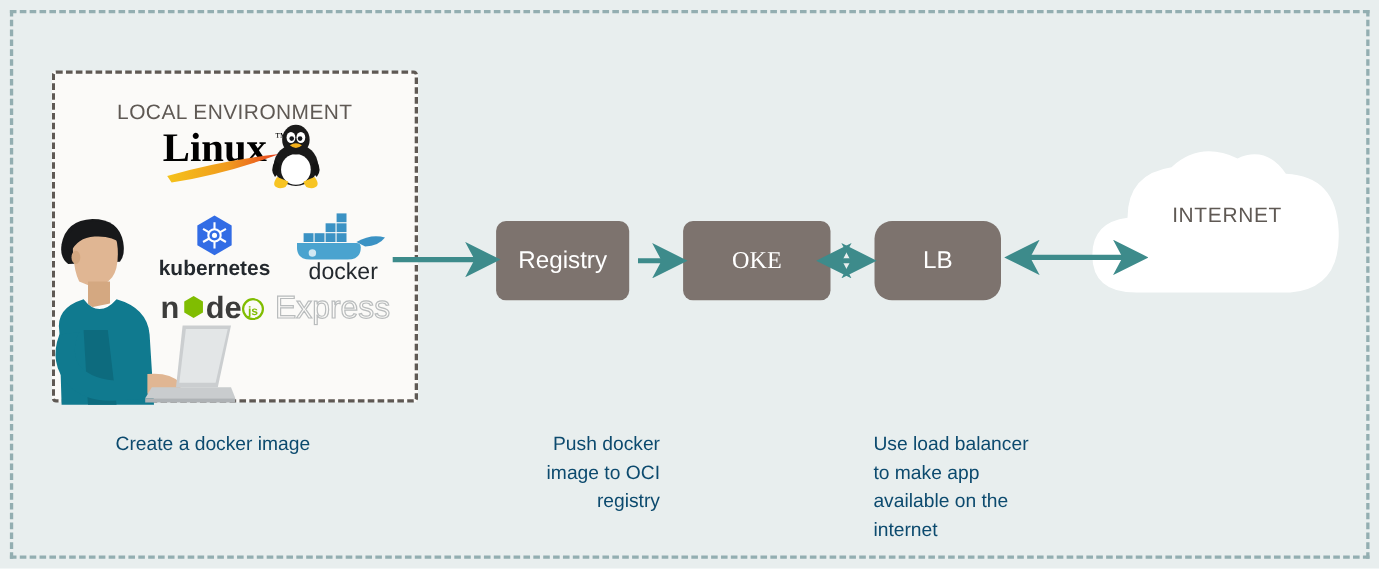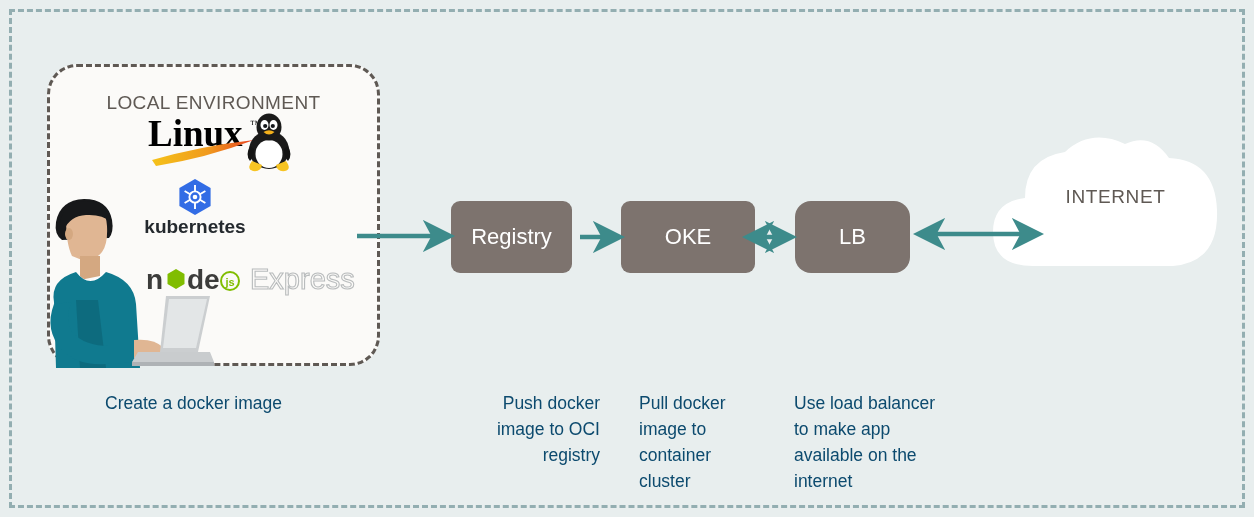--- a/index.html
+++ b/index.html
@@ -27,21 +27,21 @@
     border: 3px dashed #93aeb1;
     box-sizing: border-box;
     background: transparent;
   }
 
   
   .panel {
     position: absolute;
     background: #fbfaf8;
     border: 3px dashed #5f5954;
-    border-radius: 30px;
+    border-radius: 4px;
     box-sizing: border-box;
   }
   #panel-local { left: 47px;  top: 64px; width: 333px; height: 302px; }
   #panel-oci   { left: 422px; top: 64px; width: 518px; height: 302px; }
 
   .panel-title {
     position: absolute;
     left: 0;
     right: 0;
     text-align: center;
@@ -60,21 +60,21 @@
     background: #7d736e;
     border-radius: 9px;
     color: #ffffff;
     font-size: 22px;
     display: flex;
     align-items: center;
     justify-content: center;
     box-sizing: border-box;
   }
   #box-registry { left: 451px; top: 201px; width: 121px; height: 72px; }
-  #box-oke      { left: 621px; top: 201px; width: 134px; height: 72px; }
+  #box-oke      { left: 621px; top: 201px; width: 134px; height: 72px; font-family: Liberation Serif, serif; }
   #box-lb       { left: 795px; top: 201px; width: 115px; height: 72px; border-radius: 16px; }
 
   
   #connectors {
     position: absolute;
     left: 0; top: 0;
     width: 1254px;
     height: 517px;
     pointer-events: none;
   }
@@ -94,21 +94,21 @@
     text-align: center;
     color: #5f5954;
     font-size: 19px;
     letter-spacing: 0.6px;
     padding-left: 26px;
     box-sizing: border-box;
   }
 
   
   #logo-linux  { position: absolute; left: 146px; top: 110px; width: 150px; height: 62px; }
-  #logo-k8s    { position: absolute; left: 140px; top: 178px; width: 110px; height: 62px; }
+  #logo-k8s    { position: absolute; left: 140px; top: 195px; width: 110px; height: 62px; }
   #logo-docker { position: absolute; left: 258px; top: 190px; width: 108px; height: 68px; }
   #logo-node   { position: absolute; left: 146px; top: 262px; width: 96px;  height: 34px; }
   #logo-express{ position: absolute; left: 250px; top: 262px; width: 116px; height: 34px; text-align: center; }
 
   
   #developer {
     position: absolute;
     left: 14px;
     top: 196px;
     width: 200px;
@@ -181,20 +181,37 @@
           <path d="M0 5.6 L0 12"></path>
           <path d="M-4.9 2.8 L-10.4 6"></path>
           <path d="M-4.9 -2.8 L-10.4 -6"></path>
         </g>
         <circle cx="0" cy="0" r="2.3" fill="#ffffff"></circle>
       </g>
       <text x="55" y="55" text-anchor="middle" font-family="'Liberation Sans', sans-serif" font-size="19" font-weight="bold" fill="#24292e">kubernetes</text>
     </svg>
   </div>
 
+  <div id="logo-docker">
+    <svg viewBox="0 0 108 68" width="108" height="68">
+      <g fill="#3b92c4">
+        <rect x="28" y="22" width="9" height="8"></rect>
+        <rect x="38" y="22" width="9" height="8"></rect>
+        <rect x="48" y="22" width="9" height="8"></rect>
+        <rect x="38" y="13" width="9" height="8"></rect>
+        <rect x="48" y="13" width="9" height="8"></rect>
+        <rect x="48" y="4" width="9" height="8"></rect>
+        <rect x="18" y="22" width="9" height="8"></rect>
+      </g>
+      <path d="M12 31 L66 31 Q70 31 70 35 Q70 46 58 46 L24 46 Q12 46 12 35 Z" fill="#4aa3cf"></path>
+      <path d="M66 30 Q80 22 92 26 Q86 34 74 34 Z" fill="#3b92c4"></path>
+      <ellipse cx="26" cy="40" rx="3.4" ry="3.4" fill="#ffffff" opacity="0.75"></ellipse>
+      <text x="54" y="64" text-anchor="middle" font-family="'Liberation Sans', sans-serif" font-size="21" fill="#24292e">docker</text>
+    </svg>
+  </div>
 
   <div id="logo-node">
     <svg viewBox="0 0 96 34" width="96" height="34">
       <text x="0" y="27" font-family="'Liberation Sans', sans-serif" font-size="28" font-weight="bold" fill="#3c3c3b">n</text>
       <path d="M30 7 L38.5 12 L38.5 22 L30 27 L21.5 22 L21.5 12 Z" fill="#80bd01"></path>
       <text x="41" y="27" font-family="'Liberation Sans', sans-serif" font-size="28" font-weight="bold" fill="#3c3c3b">de</text>
       <circle cx="84" cy="19" r="9" fill="none" stroke="#80bd01" stroke-width="2"></circle>
       <text x="84" y="24" text-anchor="middle" font-family="'Liberation Sans', sans-serif" font-size="11" font-weight="bold" fill="#80bd01">js</text>
     </svg>
   </div>
@@ -275,22 +292,18 @@
       <line x1="580" y1="237" x2="617" y2="237" marker-end="url(#arrowEnd)"></line>
       <line x1="750" y1="237" x2="789" y2="237" marker-start="url(#arrowStart)" marker-end="url(#arrowEnd)"></line>
       <line x1="921" y1="234" x2="1036" y2="234" marker-start="url(#arrowStart)" marker-end="url(#arrowEnd)"></line>
     </g>
   </svg>
 
   <div class="caption" id="cap-create">Create a docker image</div>
   <div class="caption" id="cap-push">Push docker
 image to OCI
 registry</div>
-  <div class="caption" id="cap-pull">Pull docker
-image to
-container
-cluster</div>
   <div class="caption" id="cap-lb">Use load balancer
 to make app
 available on the
 internet</div>
 
 </div>
 
 </body></html>

